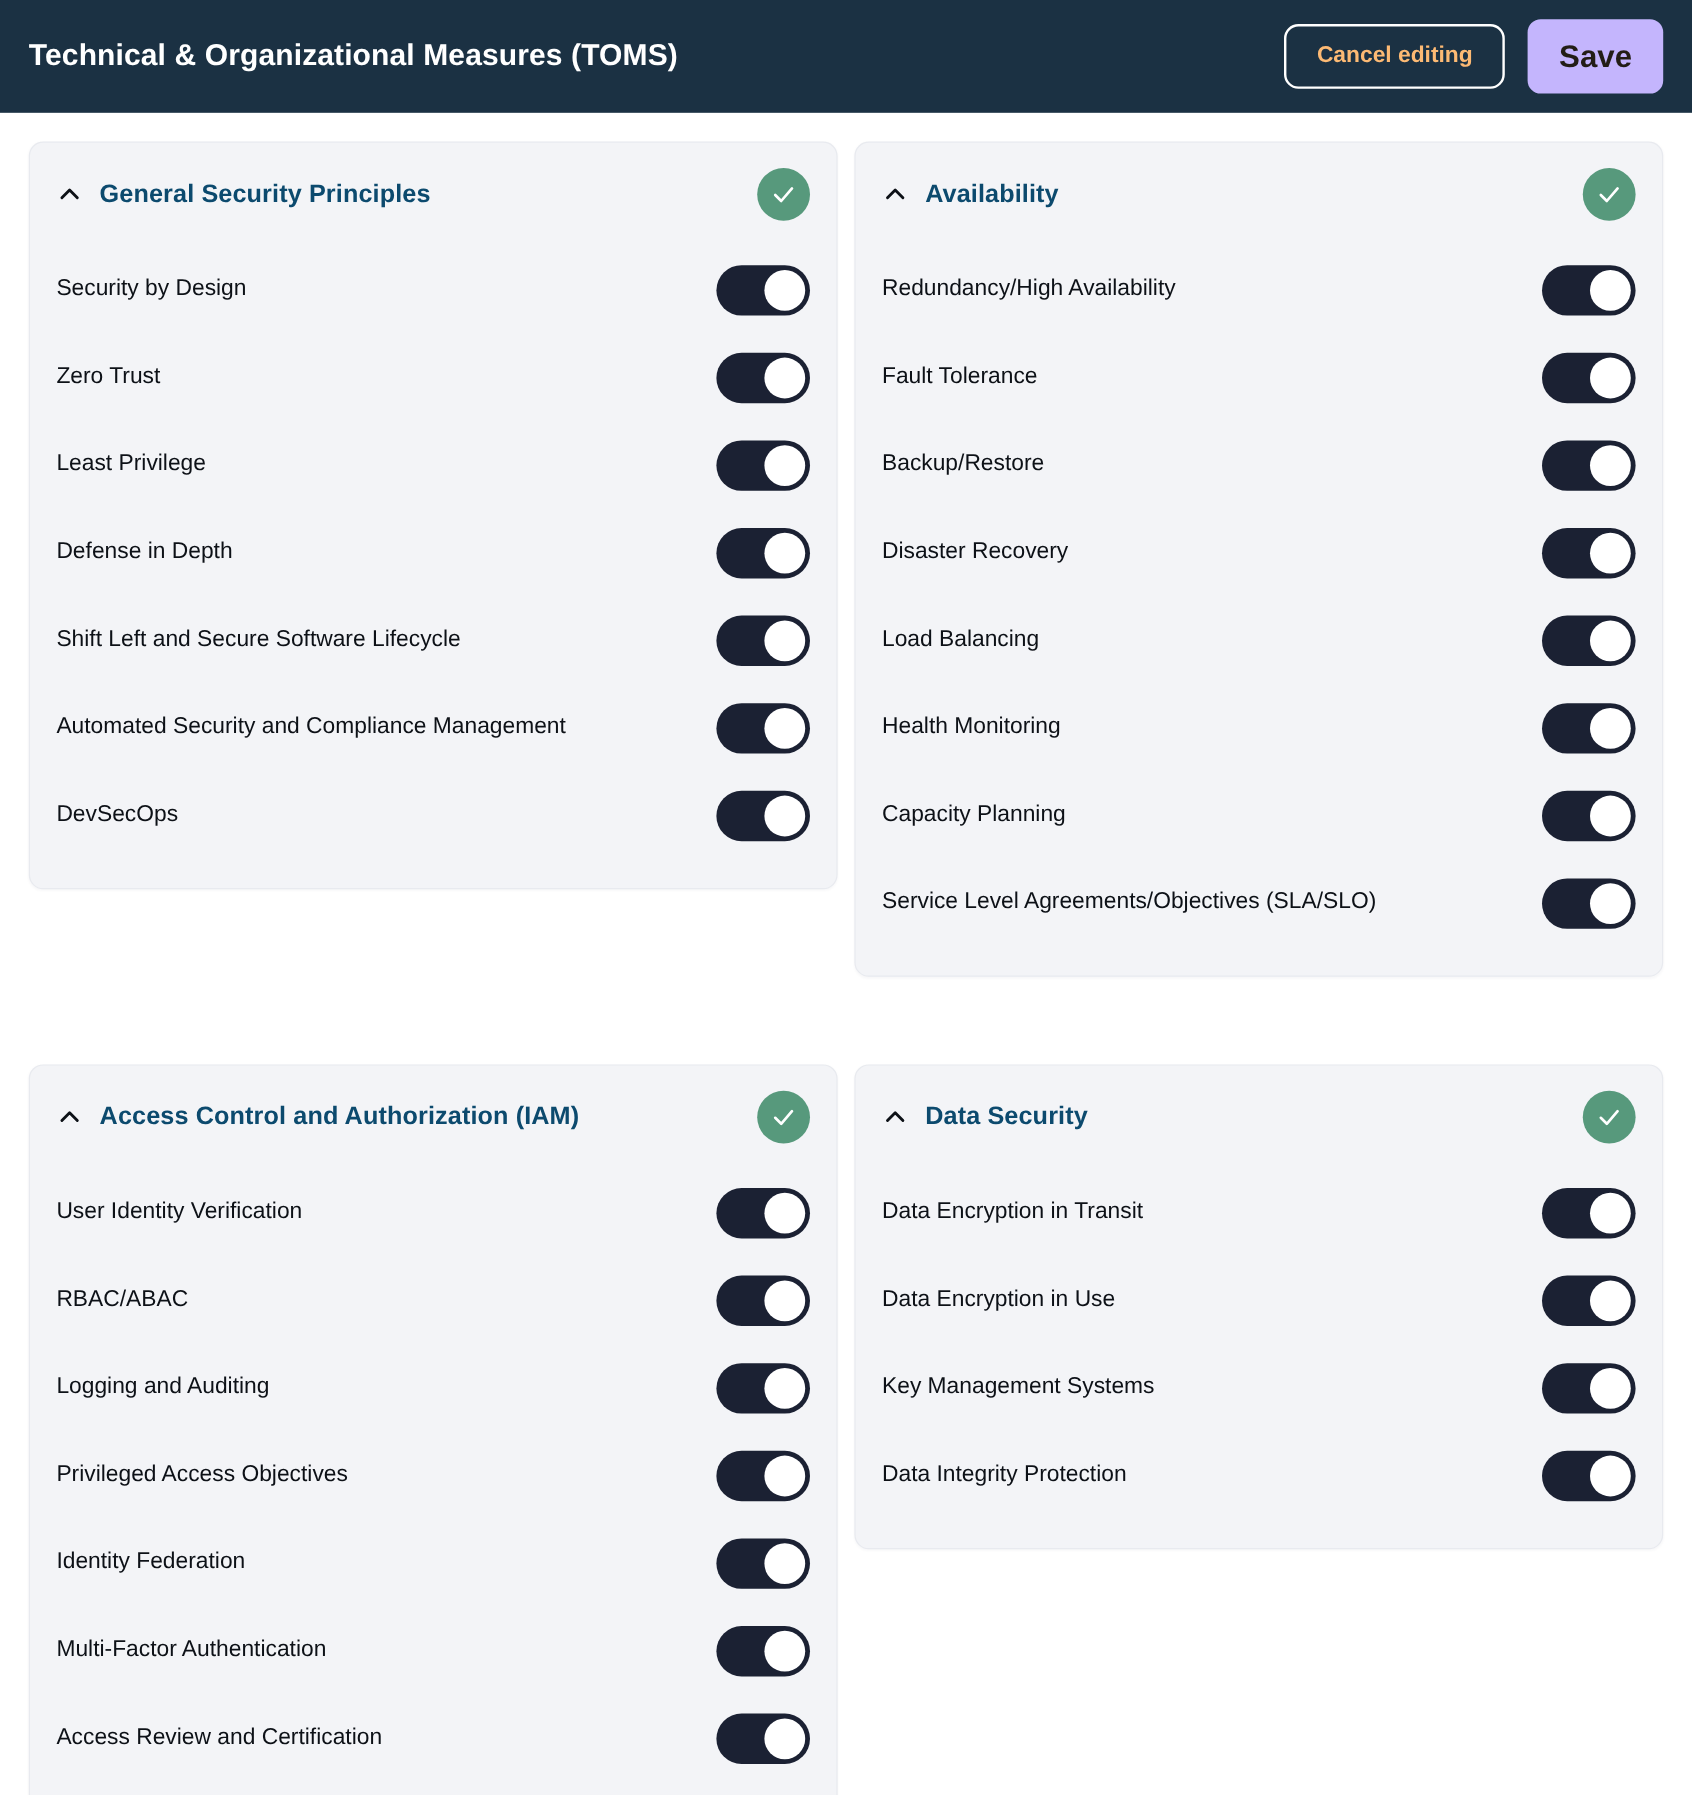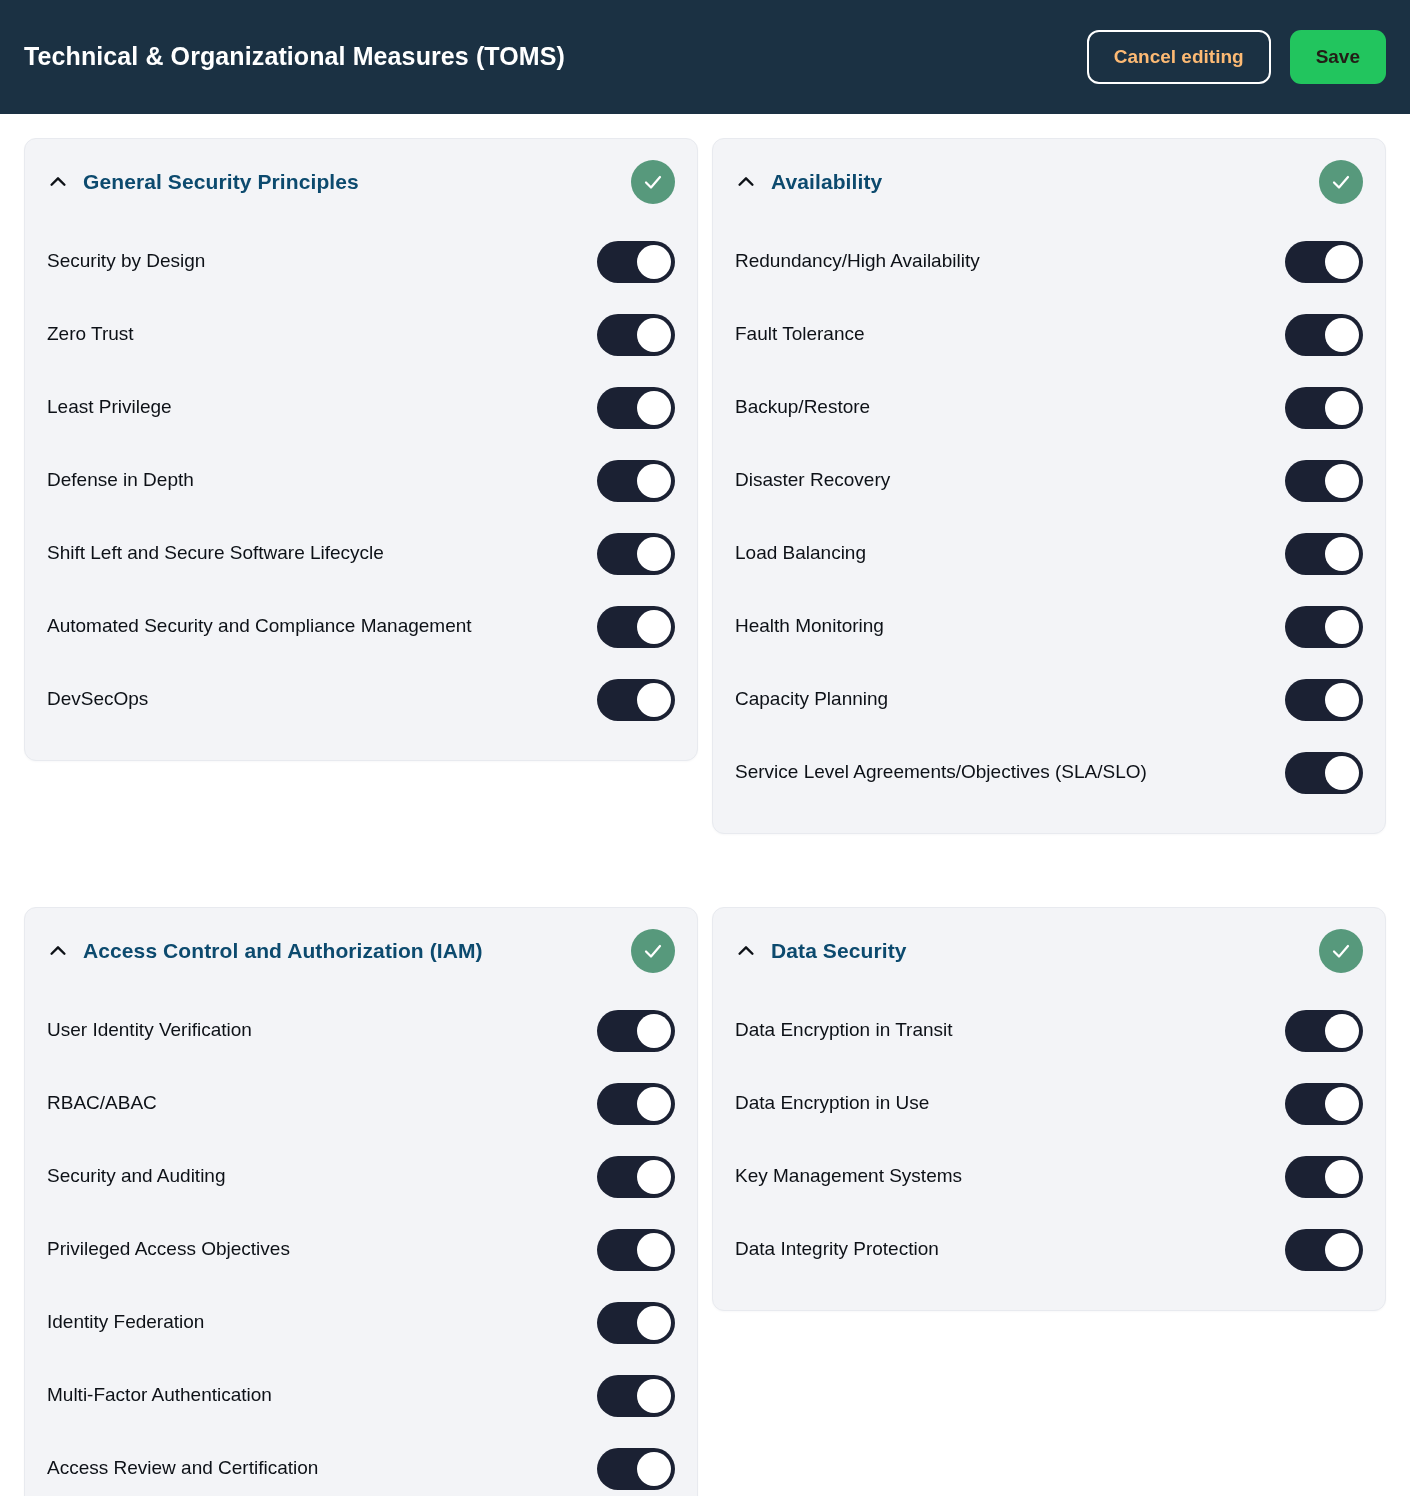--- a/index.html
+++ b/index.html
@@ -8,21 +8,21 @@
   html, body {
     width: 1410px;
     height: 1496px;
     background: #ffffff;
     font-family: "Liberation Sans", "DejaVu Sans", sans-serif;
     -webkit-font-smoothing: antialiased;
   }
 
   
   .topbar {
-    height: 114px;
+    height: 94px;
     background: #1b3143;
     display: flex;
     align-items: center;
     justify-content: space-between;
     padding: 0 24px 0 24px;
     position: relative;
   }
   .topbar-title {
     color: #ffffff;
     font-size: 25px;
@@ -42,25 +42,25 @@
     font-family: inherit;
     font-size: 19px;
     font-weight: 700;
     border-radius: 12px;
     padding: 15px 25px;
     cursor: pointer;
     line-height: 1.1;
     white-space: nowrap;
   }
   .btn-save {
-    background: #22c55e;
+    background: #c4b5fd;
     border: none;
     color: #231d16;
     font-family: inherit;
-    font-size: 19px;
+    font-size: 26px;
     font-weight: 700;
     border-radius: 11px;
     padding: 17px 26px;
     cursor: pointer;
     line-height: 1.1;
     white-space: nowrap;
   }
 
   
   .page {
@@ -321,21 +321,21 @@
               <span class="knob"></span>
             </button>
           </div>
           <div class="row">
             <span class="row-label">RBAC/ABAC</span>
             <button class="toggle" aria-pressed="true" style="background: rgb(27, 33, 51);">
               <span class="knob"></span>
             </button>
           </div>
           <div class="row">
-            <span class="row-label">Security and Auditing</span>
+            <span class="row-label">Logging and Auditing</span>
             <button class="toggle" aria-pressed="true" style="background: rgb(27, 33, 51);">
               <span class="knob"></span>
             </button>
           </div>
           <div class="row">
             <span class="row-label">Privileged Access Objectives</span>
             <button class="toggle" aria-pressed="true" style="background: rgb(27, 33, 51);">
               <span class="knob"></span>
             </button>
           </div>

